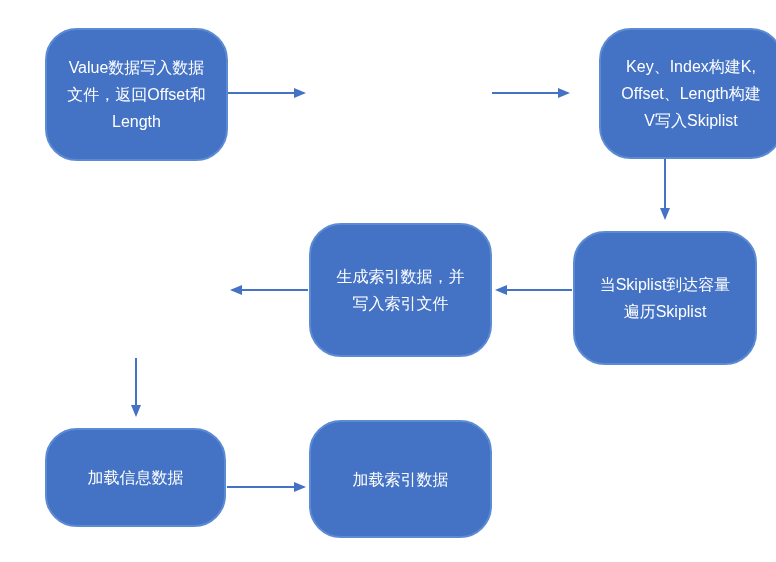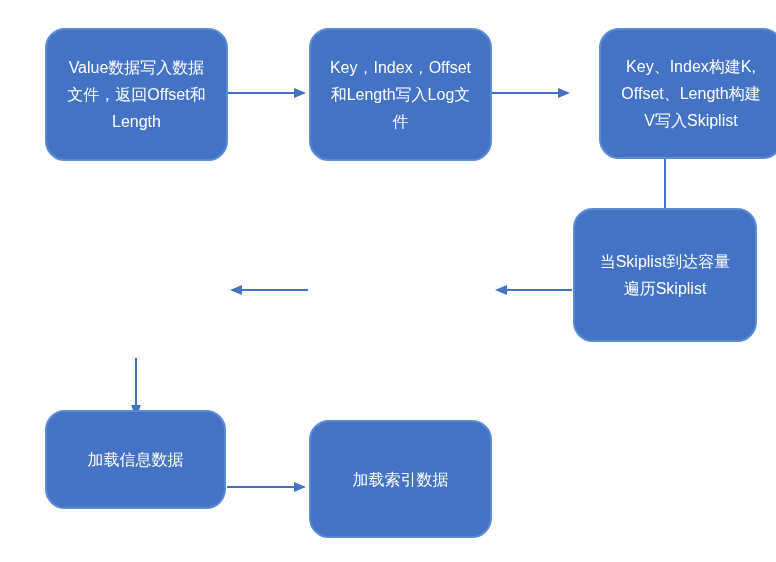--- a/index.html
+++ b/index.html
@@ -15,41 +15,41 @@
     background: #ffffff;
     overflow: hidden;
   }
   .node {
     position: absolute;
     width: 183px;
     height: 134px;
     box-sizing: border-box;
     background: #4472C4;
     border: 2px solid #5B8BD3;
-    border-radius: 20px;
+    border-radius: 32px;
     color: #ffffff;
     font-size: 16px;
     line-height: 27px;
     text-align: center;
     display: flex;
     align-items: center;
     justify-content: center;
     white-space: pre-line;
     padding: 4px 6px;
   }
   
   .n0 { left: 45px;  top: 28px;  height: 133px; }
   .n1 { left: 309px; top: 28px;  height: 133px; }
   .n2 { left: 599px; top: 28px;  width: 184px; height: 131px; }
   
-  .n3 { left: 573px; top: 208px; width: 184px; }
+  .n3 { left: 573px; top: 231px; width: 184px; }
   .n4 { left: 309px; top: 223px; }
   .n5 { left: 45px;  top: 223px; }
   
-  .n6 { left: 45px;  top: 410px; width: 181px; height: 99px; }
+  .n6 { left: 45px;  top: 428px; width: 181px; height: 99px; }
   .n7 { left: 309px; top: 420px; height: 118px; }
   .edges {
     position: absolute;
     left: 0; top: 0;
     width: 776px;
     height: 562px;
     pointer-events: none;
   }
 </style>
 </head>
@@ -70,34 +70,33 @@
     <line x1="308" y1="290" x2="232" y2="290" stroke="#4472C4" stroke-width="2" marker-end="url(#arrowhead)"></line>
     <line x1="136" y1="358" x2="136" y2="415" stroke="#4472C4" stroke-width="2" marker-end="url(#arrowhead)"></line>
     <line x1="227" y1="487" x2="304" y2="487" stroke="#4472C4" stroke-width="2" marker-end="url(#arrowhead)"></line>
   </svg>
 
   <div class="node n0">
     <span>Value数据写入数据
 文件，返回Offset和
 Length</span>
   </div>
-  <div class="node n1">
-    <span>Key，Index，Offset
-和Length写入Log文
-件</span>
-  </div>
   <div class="node n2">
     <span>Key、Index构建K,
 Offset、Length构建
 V写入Skiplist</span>
   </div>
 
   <div class="node n3">
     <span>当Skiplist到达容量
 遍历Skiplist</span>
+  </div>
+  <div class="node n4">
+    <span>生成索引数据，并
+写入索引文件</span>
   </div>
 
   <div class="node n6">
     <span>加载信息数据</span>
   </div>
   <div class="node n7">
     <span>加载索引数据</span>
   </div>
 
 </div>

